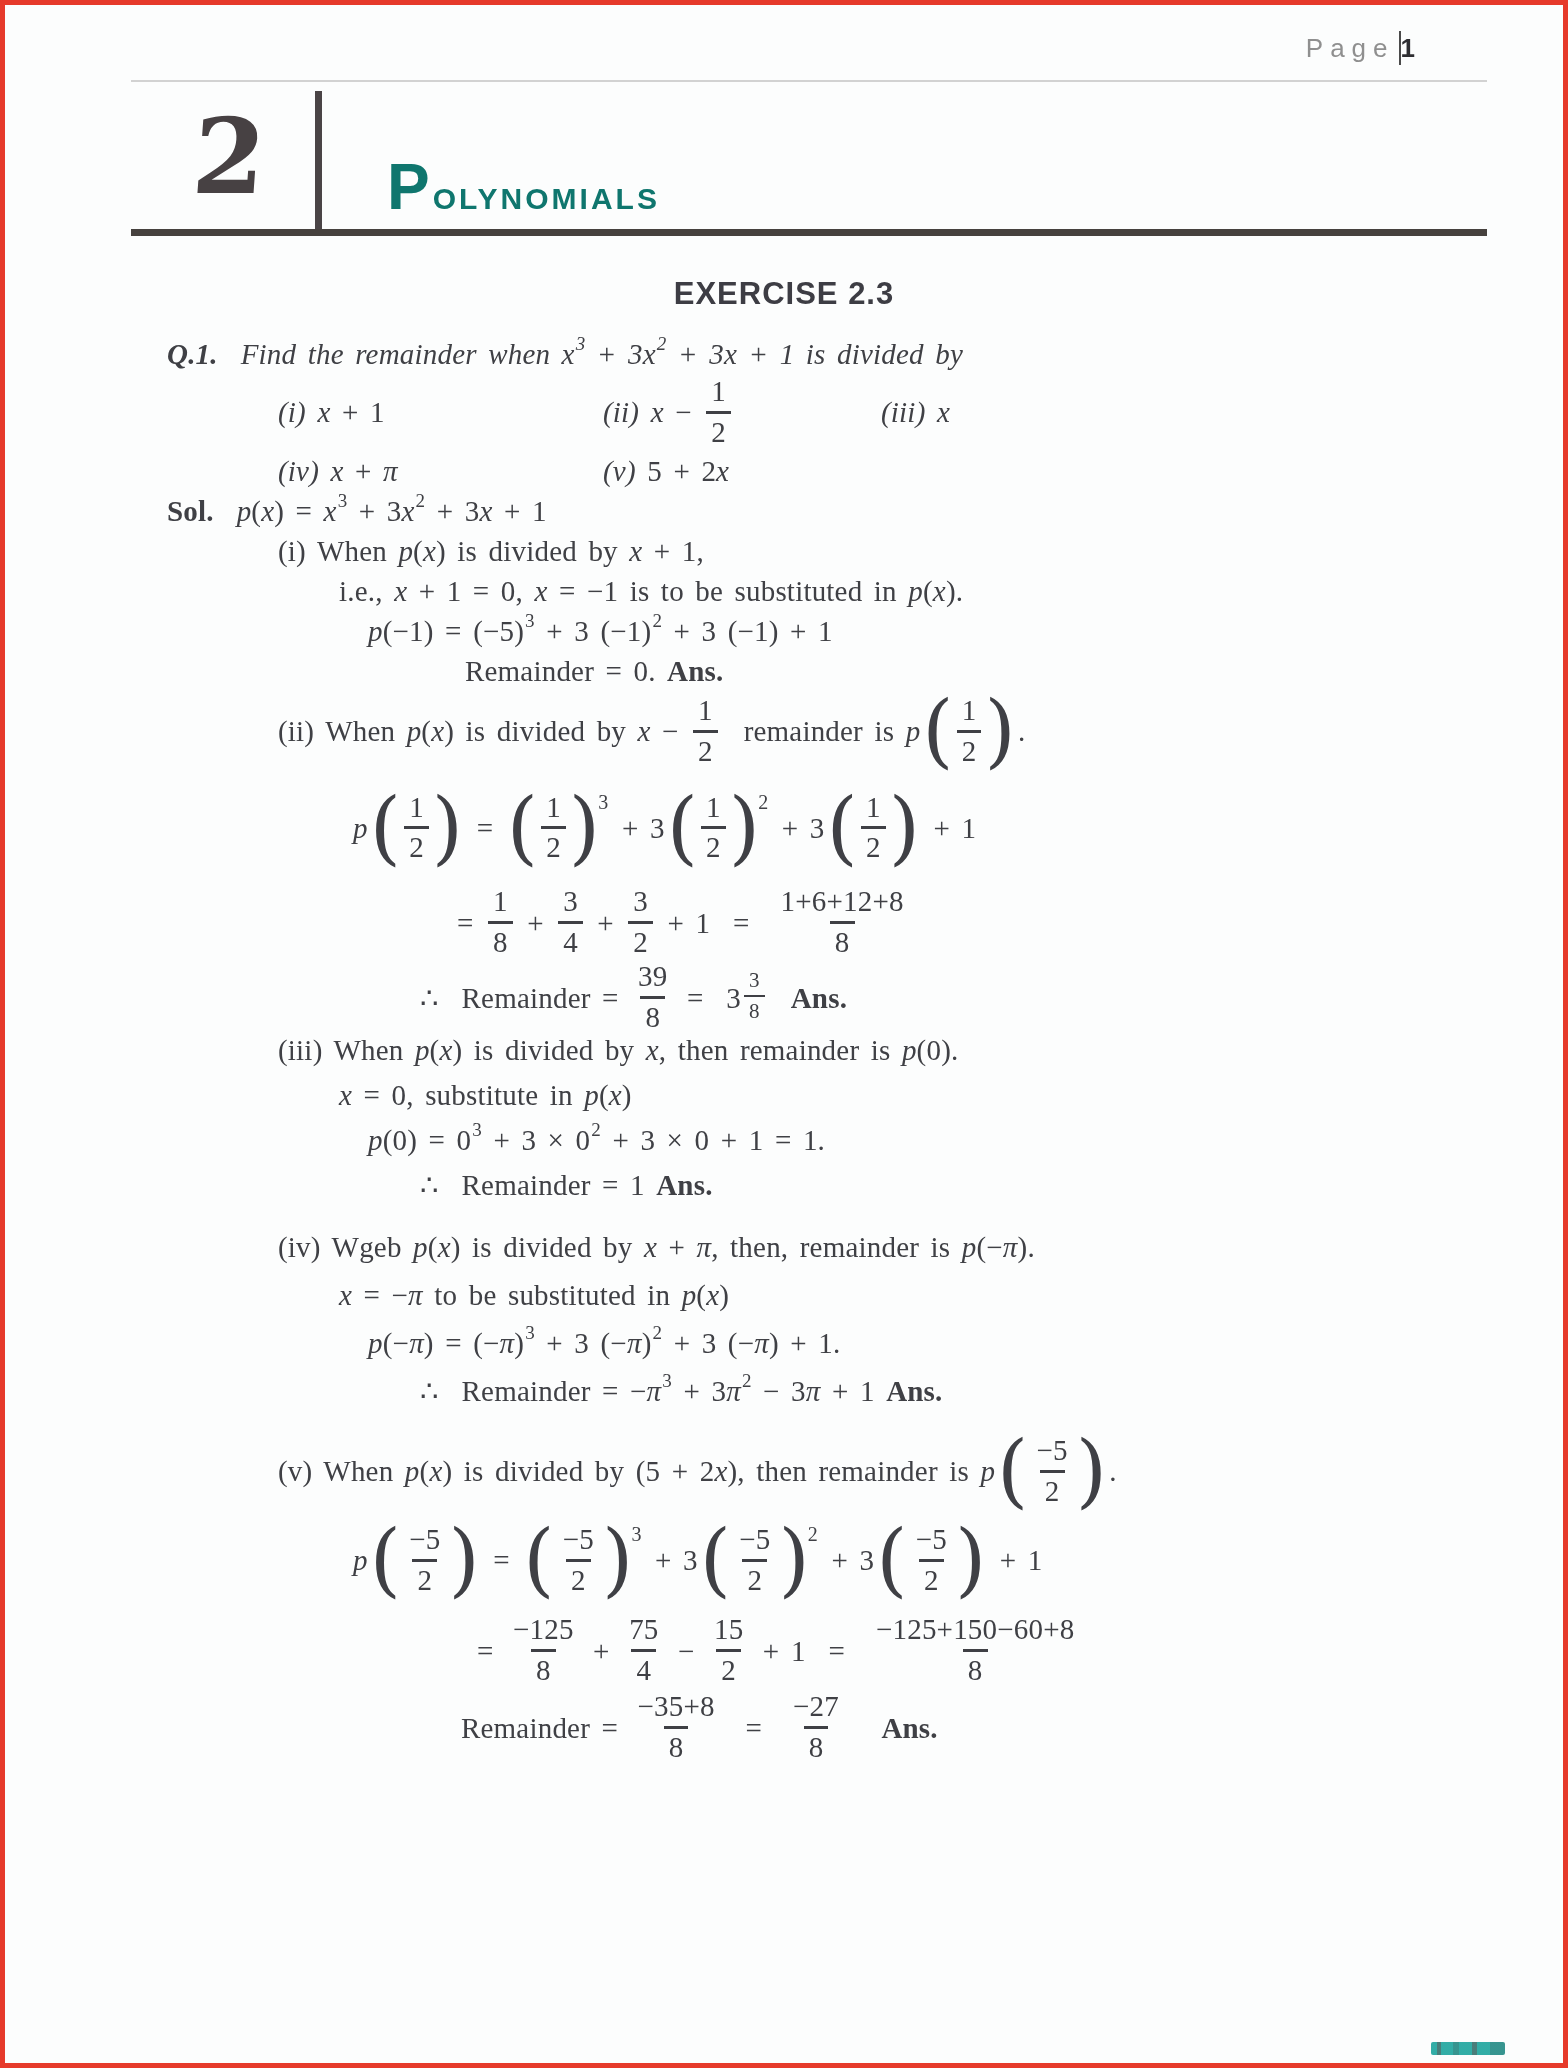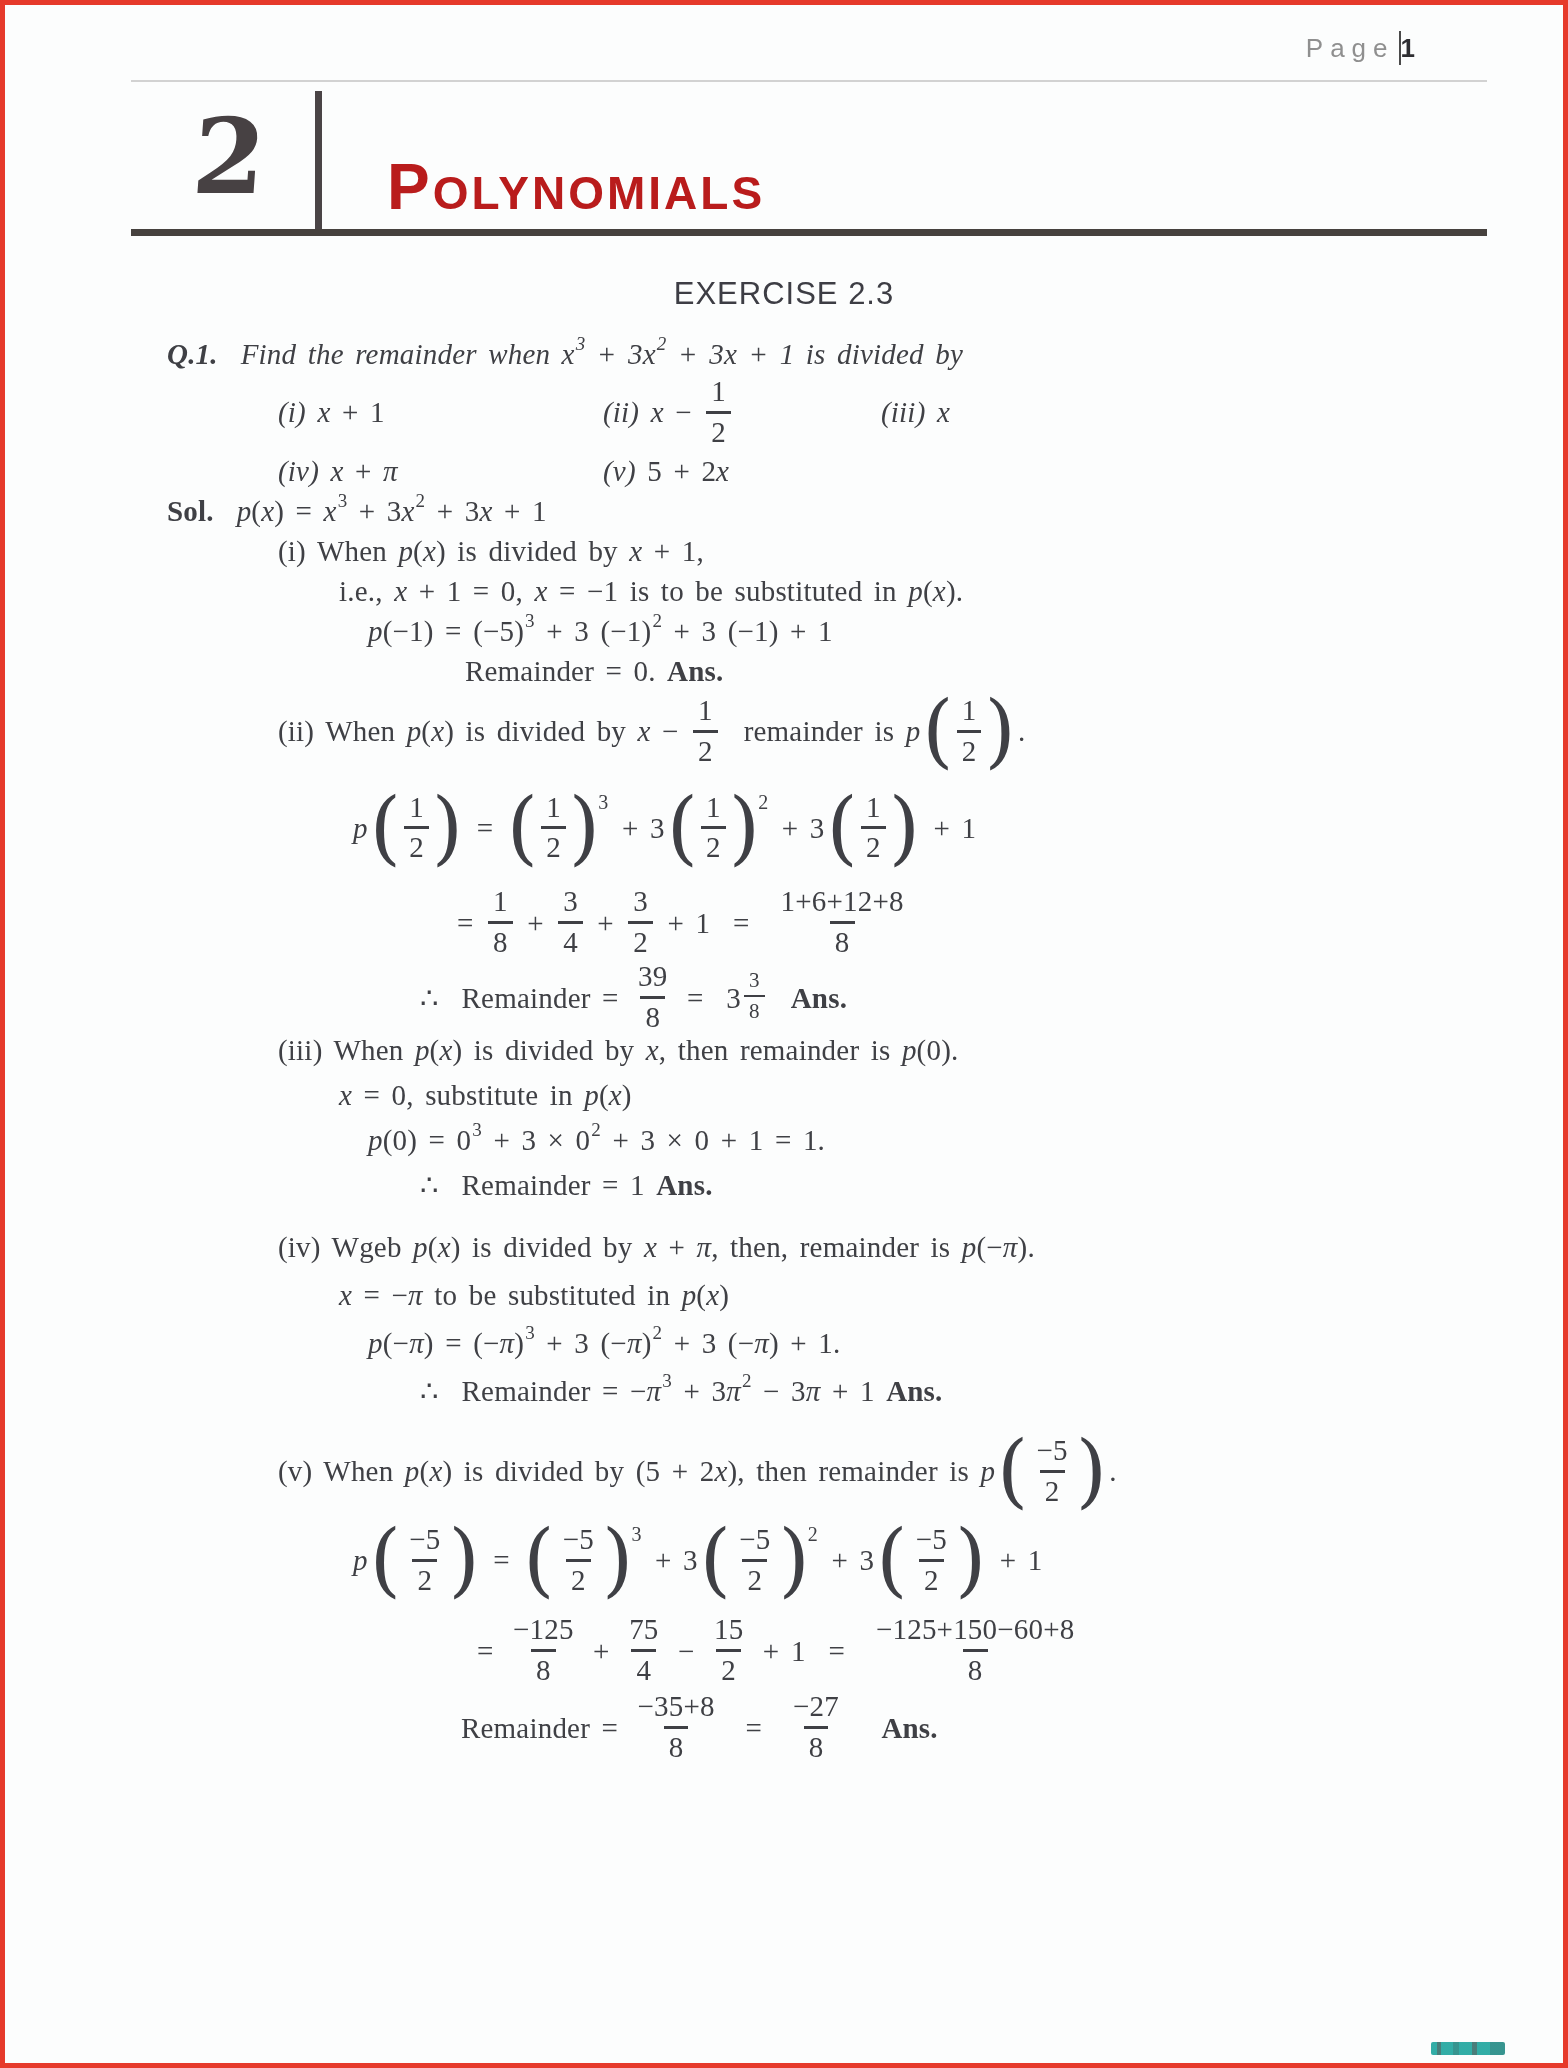--- a/index.html
+++ b/index.html
@@ -11,28 +11,28 @@
   .page-label{position:absolute;top:26px;right:148px;font-family:"Liberation Sans","DejaVu Sans",sans-serif;
               font-size:26px;color:#8f8f8f;letter-spacing:7px;display:flex;align-items:center;gap:0;}
   .page-label .pbar{display:inline-block;width:2px;height:34px;background:#4a4a4a;margin-left:4px;}
   .page-label .pnum{color:#2e2e32;font-weight:700;letter-spacing:0;}
   .rule-thin{position:absolute;top:75px;left:126px;right:76px;height:2px;background:#d2d2d2;}
   .banner{position:absolute;top:84px;left:126px;right:76px;height:140px;}
   .ch-num{position:absolute;left:62px;top:16px;font-family:"DejaVu Serif",serif;font-weight:700;
           font-size:104px;line-height:1;color:#474143;transform:skewX(-4deg);}
   .vbar{position:absolute;left:184px;top:2px;bottom:0;width:7px;background:#4a4446;}
   .ch-title{position:absolute;left:256px;bottom:10px;font-family:"Liberation Sans","DejaVu Sans",sans-serif;
-            font-weight:700;font-size:46px;line-height:1;letter-spacing:3px;color:#b91c1c;}
+            font-weight:700;font-size:30px;line-height:1;letter-spacing:3px;color:#0f766e;}
   .ch-title::first-letter{font-size:64px;}
   .rule-thick{position:absolute;top:224px;left:126px;right:76px;height:7px;background:#46413e;}
 
   
   .doc{position:absolute;top:255px;left:0;right:0;}
   .ex-title{margin-top:16px;text-align:center;font-family:"Liberation Sans","DejaVu Sans",sans-serif;
-            font-weight:400;font-size:31px;letter-spacing:1px;color:#3d3d44;}
+            font-weight:700;font-size:31px;letter-spacing:1px;color:#3d3d44;}
   .line{min-height:40px;line-height:40px;font-size:29px;word-spacing:4px;letter-spacing:.2px;
         display:flex;align-items:center;flex-wrap:nowrap;}
   .line .tx{white-space:pre;}
   .it{font-style:italic;}
   .bd{font-weight:700;}
   .all-it span,.all-it sup{font-style:italic;}
   sup.sp{font-size:19px;line-height:0;position:relative;top:-10px;margin-left:1px;}
 
   
   .fr{display:inline-flex;flex-direction:column;align-items:center;vertical-align:middle;

